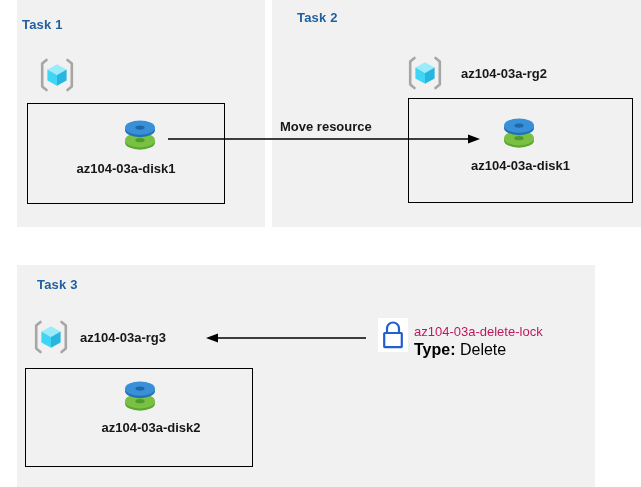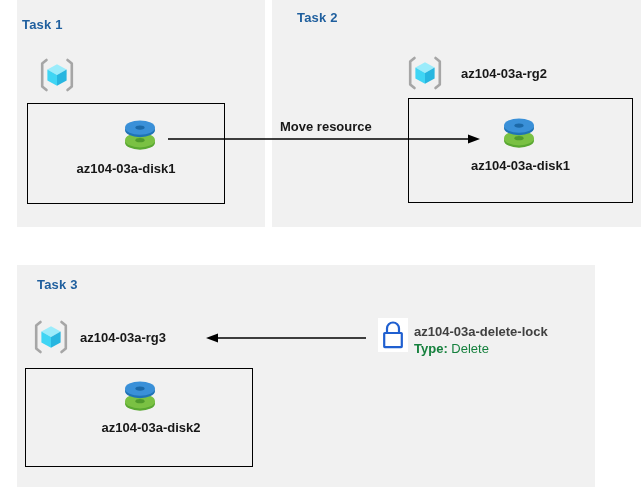--- a/index.html
+++ b/index.html
@@ -107,30 +107,30 @@
     height: 34px;
     background: #ffffff;
   }
   #lock-icon svg { display: block; width: 30px; height: 34px; }
 
   #lock-name {
     position: absolute;
     left: 414px;
     top: 324px;
     font-size: 13px;
-    font-weight: bold;
-    color: #404040;
+    font-weight: normal;
+    color: #be185d;
     white-space: nowrap;
   }
   #lock-type-row {
     position: absolute;
     left: 414px;
     top: 341px;
-    font-size: 13px;
-    color: #15803d;
+    font-size: 16px;
+    color: #000000;
     white-space: nowrap;
   }
   #lock-type-row .k { font-weight: bold; }
   #lock-type-row .v { font-weight: normal; }
 
   
   .arrow-svg {
     position: absolute;
     overflow: visible;
   }

